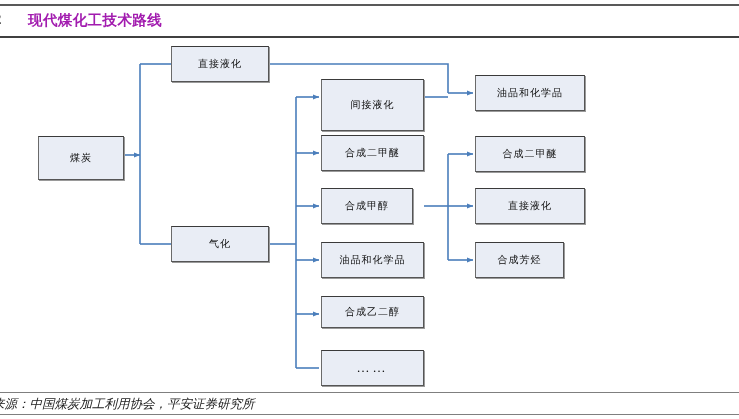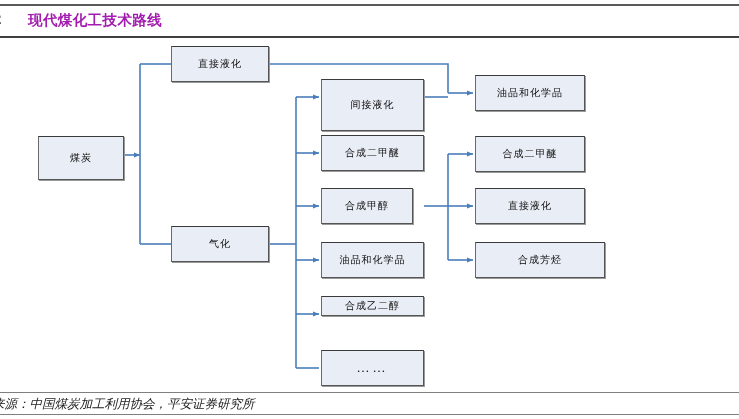--- a/index.html
+++ b/index.html
@@ -188,37 +188,37 @@
     </div>
     <div class="node" style="left:321px; top:97px; width:103px; height:36px;">
       <span>合成二甲醚</span>
     </div>
     <div class="node" style="left:321px; top:150px; width:92px; height:36px;">
       <span>合成甲醇</span>
     </div>
     <div class="node" style="left:321px; top:204px; width:103px; height:36px;">
       <span>油品和化学品</span>
     </div>
-    <div class="node" style="left:321px; top:258px; width:103px; height:20px;">
+    <div class="node" style="left:321px; top:258px; width:103px; height:32px;">
       <span>合成乙二醇</span>
     </div>
     <div class="node dots" style="left:321px; top:312px; width:103px; height:36px;">
       <span>……</span>
     </div>
 
     <div class="node" style="left:475px; top:37px; width:110px; height:36px;">
       <span>油品和化学品</span>
     </div>
     <div class="node" style="left:475px; top:98px; width:110px; height:36px;">
       <span>合成二甲醚</span>
     </div>
     <div class="node" style="left:475px; top:150px; width:110px; height:36px;">
       <span>直接液化</span>
     </div>
-    <div class="node" style="left:475px; top:204px; width:130px; height:36px;">
+    <div class="node" style="left:475px; top:204px; width:89px; height:36px;">
       <span>合成芳烃</span>
     </div>
 
   </div>
 
   <div class="rule-footer-top"></div>
   <div class="source-text">来源：中国煤炭加工利用协会，平安证券研究所</div>
   <div class="rule-footer-bottom"></div>
 
 </div>

